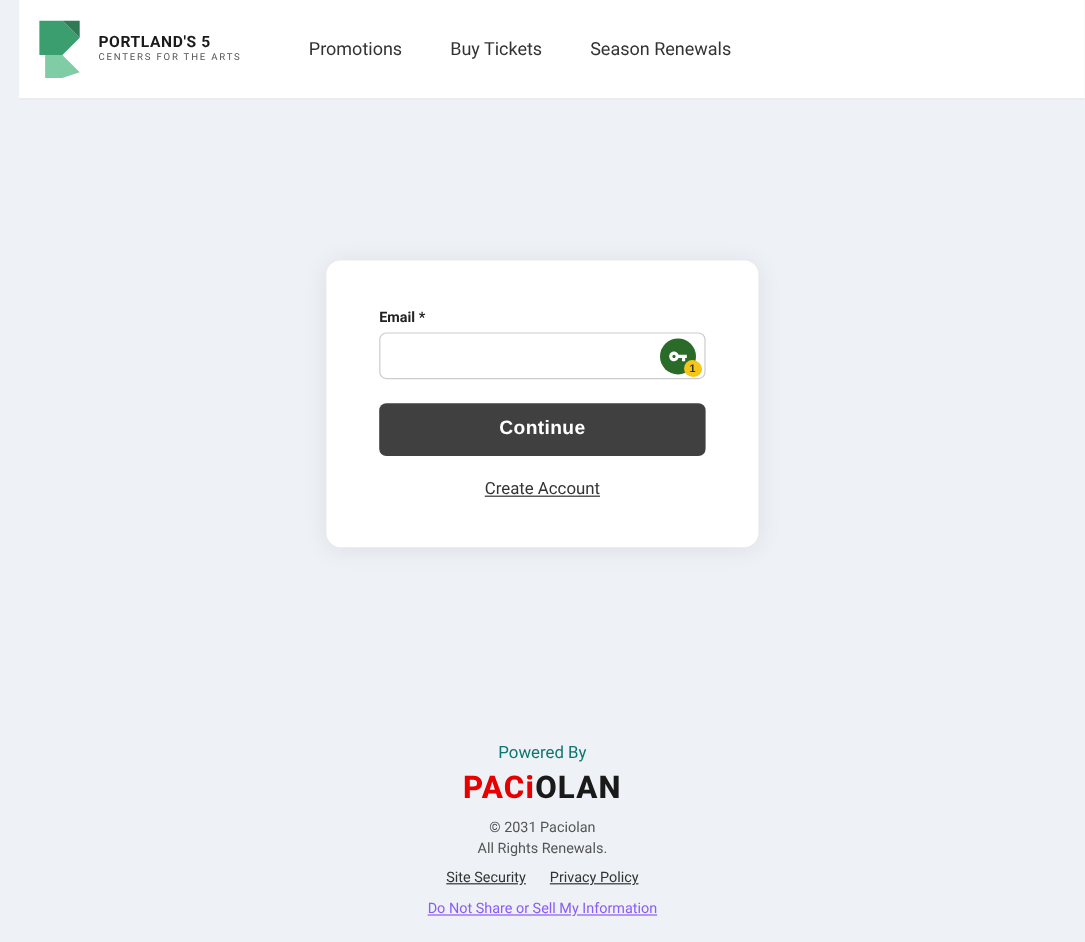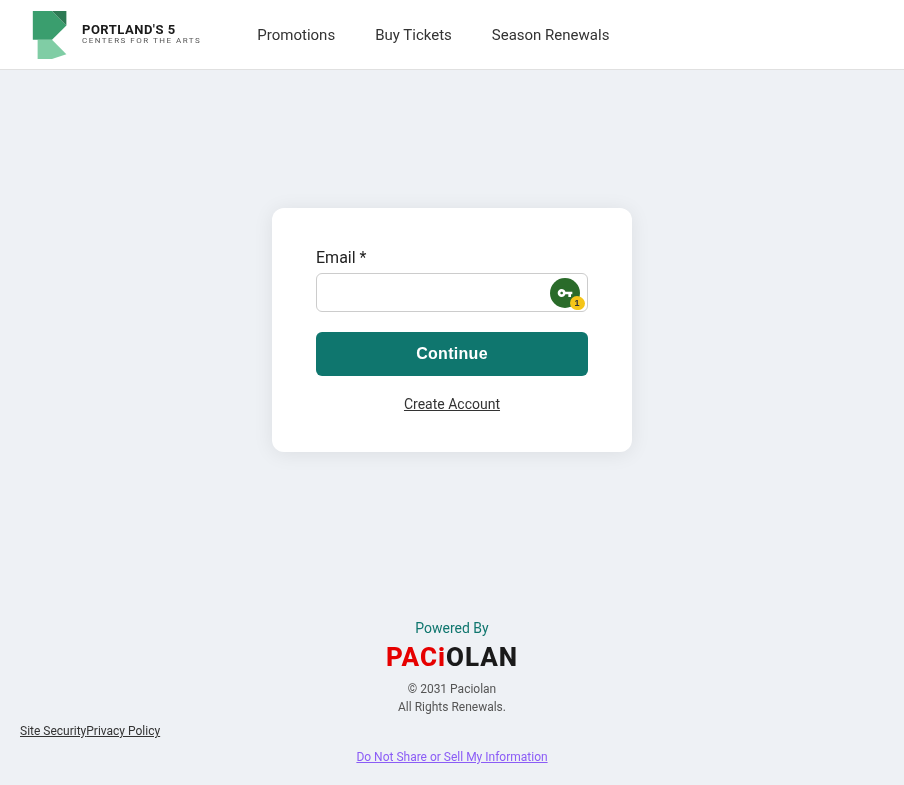--- a/index.html
+++ b/index.html
@@ -14,23 +14,24 @@
       min-height: 785px;
       display: flex;
       flex-direction: column;
     }
 
     
     header {
       background-color: #ffffff;
       display: flex;
       align-items: center;
-      padding: 0 32px;
-      height: 70px;
+      padding: 0 16px;
+      height: 83px;
       border-bottom: 1px solid #e0e0e0;
+      margin-left: 16px;
     }
 
     .logo-area {
       display: flex;
       align-items: center;
       margin-right: 40px;
       text-decoration: none;
     }
 
     .logo-icon {
@@ -99,22 +100,22 @@
       color: #111;
       margin-bottom: 28px;
     }
 
     .form-group {
       margin-bottom: 20px;
     }
 
     .form-label {
       display: block;
-      font-size: 16px;
-      font-weight: 400;
+      font-size: 12px;
+      font-weight: 700;
       color: #222;
       margin-bottom: 6px;
     }
 
     .form-label .required {
       color: #222;
     }
 
     .input-wrapper {
       position: relative;
@@ -178,21 +179,21 @@
 
     .key-icon-svg {
       width: 16px;
       height: 16px;
       fill: #fff;
     }
 
     .continue-btn {
       width: 100%;
       padding: 13px;
-      background-color: #0f766e;
+      background-color: #404040;
       color: #fff;
       border: none;
       border-radius: 6px;
       font-size: 16px;
       font-weight: 600;
       cursor: pointer;
       margin-bottom: 20px;
       letter-spacing: 0.3px;
     }
 
@@ -239,21 +240,22 @@
 
     .copyright {
       font-size: 12px;
       color: #555;
       margin-bottom: 4px;
     }
 
     .footer-links {
       margin-top: 10px;
       display: flex;
-      justify-content: flex-start;
+      justify-content: center;
+      gap: 20px;
       margin-bottom: 8px;
     }
 
     .footer-link {
       font-size: 12px;
       color: #333;
       text-decoration: underline;
       cursor: pointer;
     }
 

